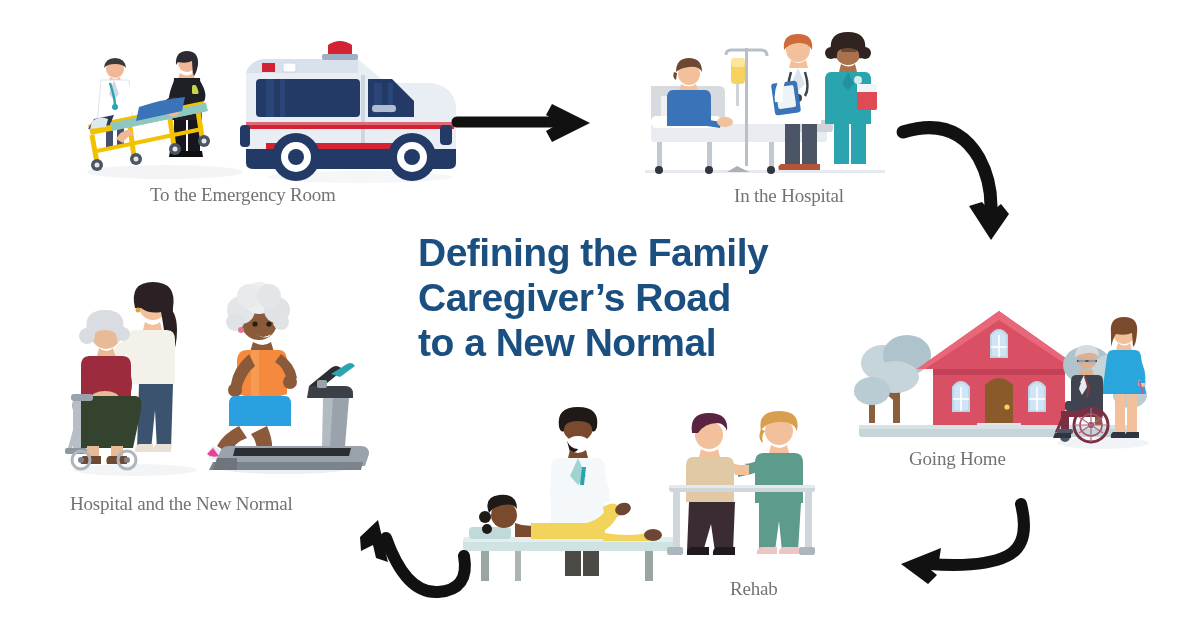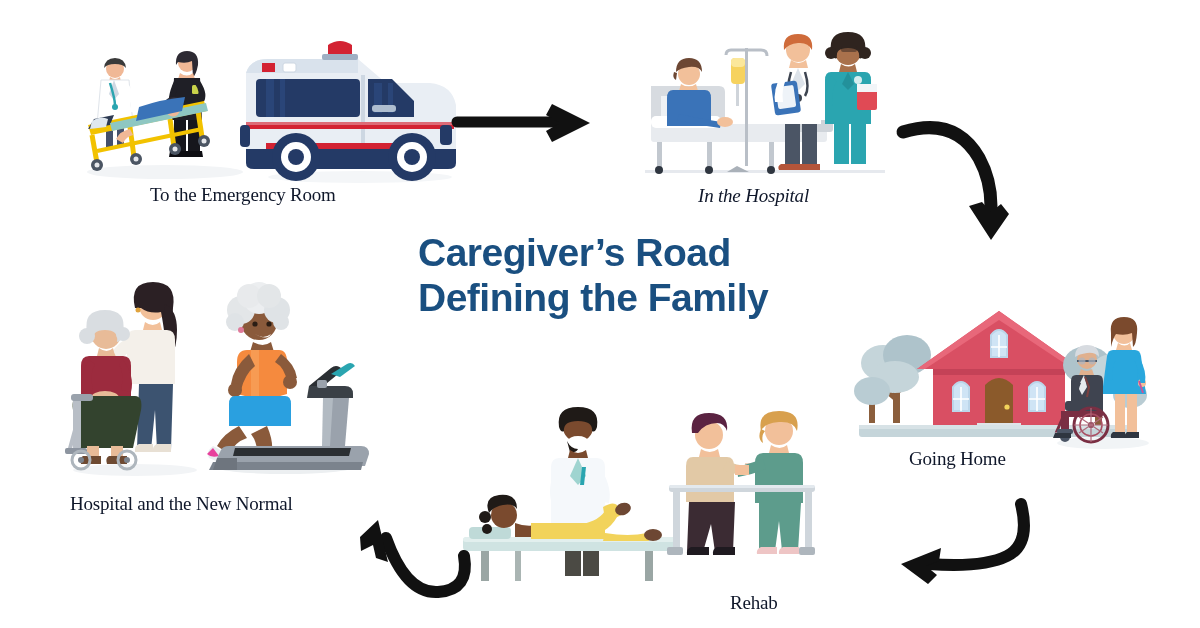--- a/index.html
+++ b/index.html
@@ -9,21 +9,21 @@
   }
   #canvas{
     position:relative;
     width:1200px;height:628px;
     background:#ffffff;
     overflow:hidden;
   }
   .stage{position:absolute;}
   .label{
     position:absolute;
-    color:#0f172a;
+    color:#737373;
     font-family:"Liberation Serif", serif;
     font-size:19px;
     font-weight:400;
     letter-spacing:-0.2px;
     white-space:nowrap;
   }
   .title{
     position:absolute;
     left:418px; top:230px;
     width:400px;
@@ -36,22 +36,23 @@
   }
   .title span{display:block;}
   svg{display:block;overflow:visible;}
 </style>
 </head>
 <body>
 
 <div id="canvas">
 
   <div class="title">
+    <span>Defining the Family</span>
     <span>Caregiver’s Road</span>
-    <span>Defining the Family</span>
+    <span>to a New Normal</span>
   </div>
 
   <div class="stage" style="left:70px;top:25px;">
     <svg width="380" height="160" viewBox="0 0 380 160">
 
       <g>
         <path d="M36 44 a9 9 0 1 1 18 0 a9 9 0 1 1 -18 0" fill="#f0b896"></path>
         <path d="M34 43 q1-10 11-10 q10 0 11 10 q-3-4-11-4 q-8 0-11 4z" fill="#3a3a3a"></path>
         <path d="M40 52 q5 4 10 0 l1 5 h-12z" fill="#f0b896"></path>
         <path d="M31 55 h28 l4 45 h-36z" fill="#ffffff" stroke="#dfe4ea" stroke-width="1"></path>
@@ -216,21 +217,21 @@
         <rect x="212" y="56" width="20" height="26" rx="2" fill="#e04a55"></rect>
         <rect x="212" y="56" width="20" height="8" fill="#f2f5f8"></rect>
         <circle cx="213" cy="52" r="4" fill="#fff" opacity=".8"></circle>
         <rect x="189" y="96" width="15" height="42" fill="#2aa5b0"></rect>
         <rect x="206" y="96" width="15" height="42" fill="#2aa5b0"></rect>
         <path d="M187 136 h18 v6 h-20 q-2-4 2-6z" fill="#ffffff"></path>
         <path d="M204 136 h18 v6 h-20 q-2-4 2-6z" fill="#ffffff"></path>
       </g>
     </svg>
   </div>
-  <div class="label" style="left:698px;top:185px;font-style:italic;">In the Hospital</div>
+  <div class="label" style="left:734px;top:185px;">In the Hospital</div>
 
   <div class="stage" style="left:895px;top:118px;">
     <svg width="130" height="130" viewBox="0 0 130 130">
       <path d="M8 14 q52-16 76 26 q12 22 12 48" stroke="#111111" stroke-width="13" fill="none" stroke-linecap="round"></path>
       <path d="M96 122 l-22-34 l13-4 l9 10 l10-8 l8 10z" fill="#111111"></path>
     </svg>
   </div>
 
   <div class="stage" style="left:855px;top:295px;">
     <svg width="290" height="150" viewBox="0 0 290 150">
@@ -399,21 +400,21 @@
           <rect x="-4" y="76" width="146" height="7" rx="3" fill="#cfd6dc"></rect>
           <rect x="-4" y="76" width="146" height="3" rx="2" fill="#e3e9ee"></rect>
           <rect x="0" y="83" width="7" height="58" fill="#cfd6dc"></rect>
           <rect x="132" y="83" width="7" height="58" fill="#cfd6dc"></rect>
           <rect x="-6" y="138" width="16" height="8" rx="2" fill="#aeb6bd"></rect>
           <rect x="126" y="138" width="16" height="8" rx="2" fill="#aeb6bd"></rect>
         </g>
       </g>
     </svg>
   </div>
-  <div class="label" style="left:730px;top:592px;">Rehab</div>
+  <div class="label" style="left:730px;top:578px;">Rehab</div>
 
   <div class="stage" style="left:360px;top:508px;">
     <svg width="120" height="120" viewBox="0 0 120 120">
       <path d="M104 48 q6 34-26 36 q-32 2-52-54" stroke="#111111" stroke-width="12" fill="none" stroke-linecap="round"></path>
       <path d="M18 12 l10 42 l-12-4 l-3-13 l-12 6 l-1-14z" fill="#111111"></path>
     </svg>
   </div>
 
   <div class="stage" style="left:65px;top:280px;">
     <svg width="320" height="200" viewBox="0 0 320 200">

